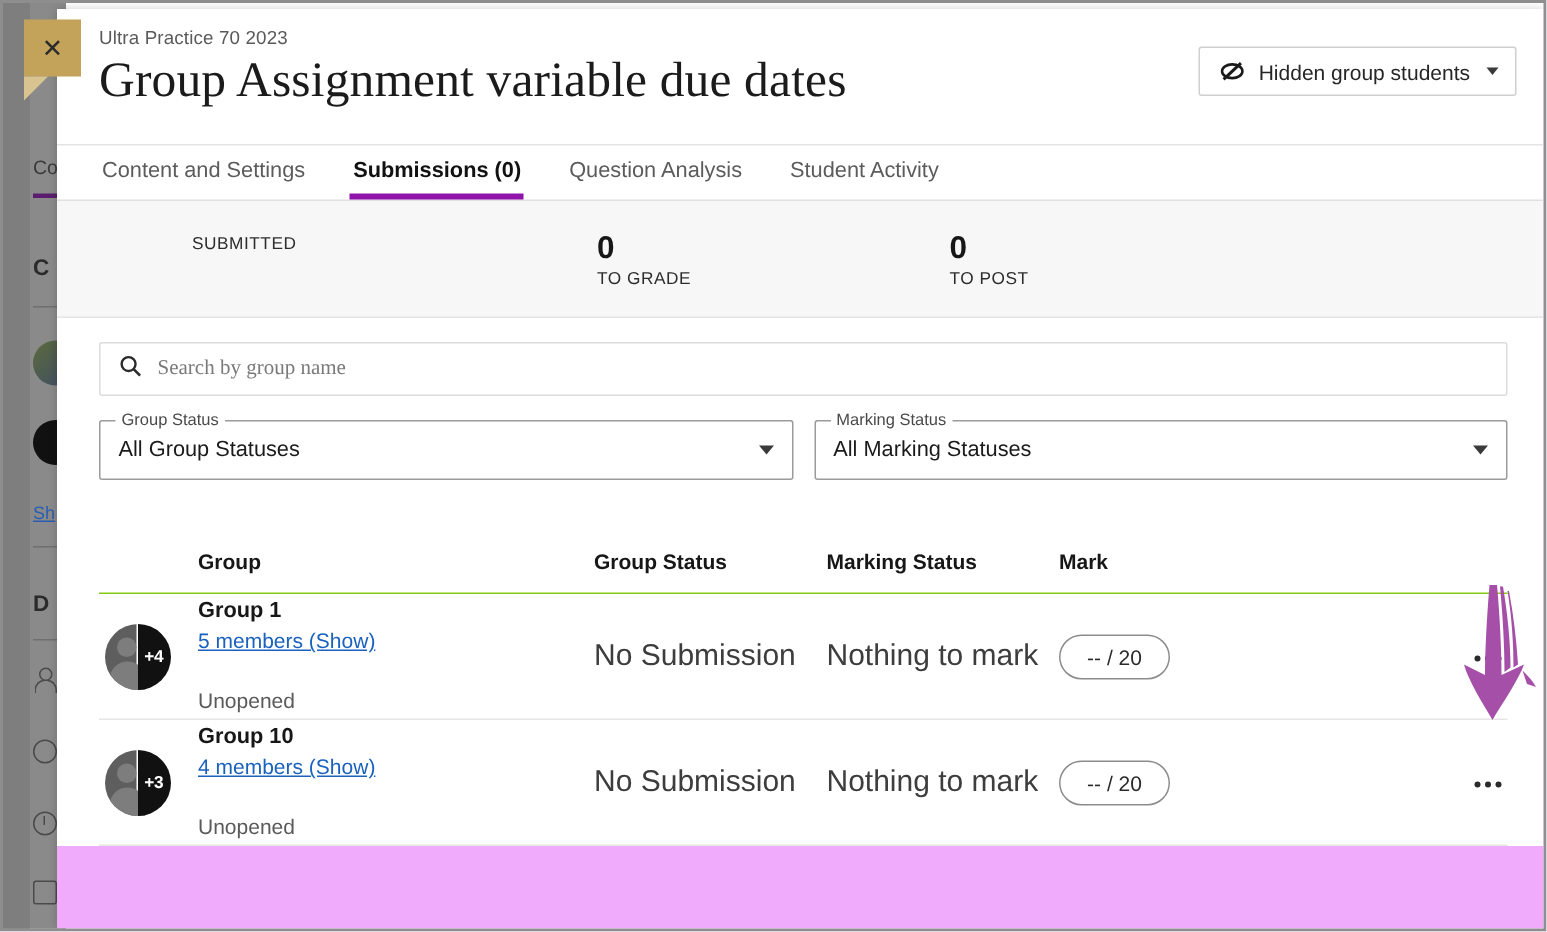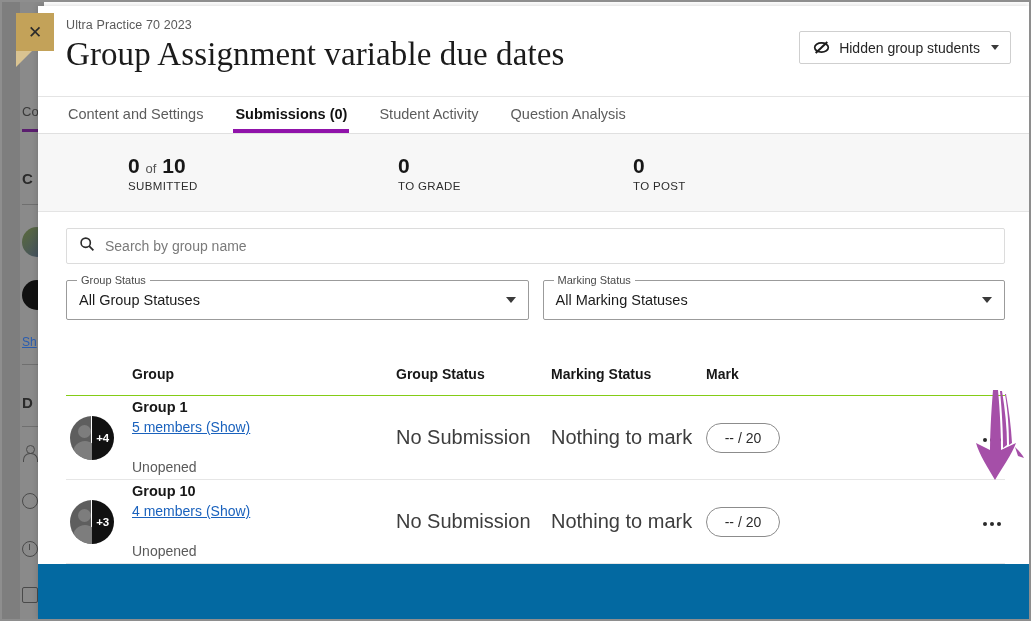--- a/index.html
+++ b/index.html
@@ -77,21 +77,21 @@
   }
   .bg-ico.doc { border-radius: 2px; }
   .bg-hr {
     position: absolute; left: 20px; width: 22px; height: 1px; background: #6f6f6f;
   }
 
   
   .panel {
     position: absolute; left: 36px; top: 4px;
     width: 991px; height: 613px;
-    background: #0369a1;
+    background: #f0abfc;
     box-shadow: 0 0 6px rgba(0,0,0,0.18);
     overflow: hidden;
   }
 
   
   .panel-header {
     position: relative;
     padding: 12px 24px 16px 28px;
     background: #ffffff;
     height: 90px;
@@ -184,21 +184,21 @@
   .search-box {
     display: flex; align-items: center; gap: 10px;
     height: 36px;
     border: 1px solid #dcdcdc;
     border-radius: 2px;
     padding: 0 12px;
     background: #ffffff;
   }
   .search-input {
     flex: 1; border: none; outline: none;
-    font-family: Liberation Sans, sans-serif;
+    font-family: Liberation Serif, serif;
     font-size: 14px; color: #1b1b1b;
     background: transparent;
   }
   .search-input::placeholder { color: #7a7a7a; }
 
   
   .filters {
     display: flex; gap: 14px;
     padding: 2px 24px 18px 28px;
     background: #ffffff;
@@ -398,27 +398,26 @@
           </svg>
         </span>
         <span>Hidden group students</span>
         <span class="caret"></span>
       </div>
     </div>
 
     <div class="tabs">
       <div class="tab">Content and Settings</div>
       <div class="tab active">Submissions (0)</div>
+      <div class="tab">Question Analysis</div>
       <div class="tab">Student Activity</div>
-      <div class="tab">Question Analysis</div>
     </div>
 
     <div class="stats">
       <div class="stat s1">
-        <div class="stat-num"><span>0</span> <span class="of">of</span> <span>10</span></div>
         <div class="stat-label">SUBMITTED</div>
       </div>
       <div class="stat s2">
         <div class="stat-num">0</div>
         <div class="stat-label">TO GRADE</div>
       </div>
       <div class="stat s3">
         <div class="stat-num">0</div>
         <div class="stat-label">TO POST</div>
       </div>

